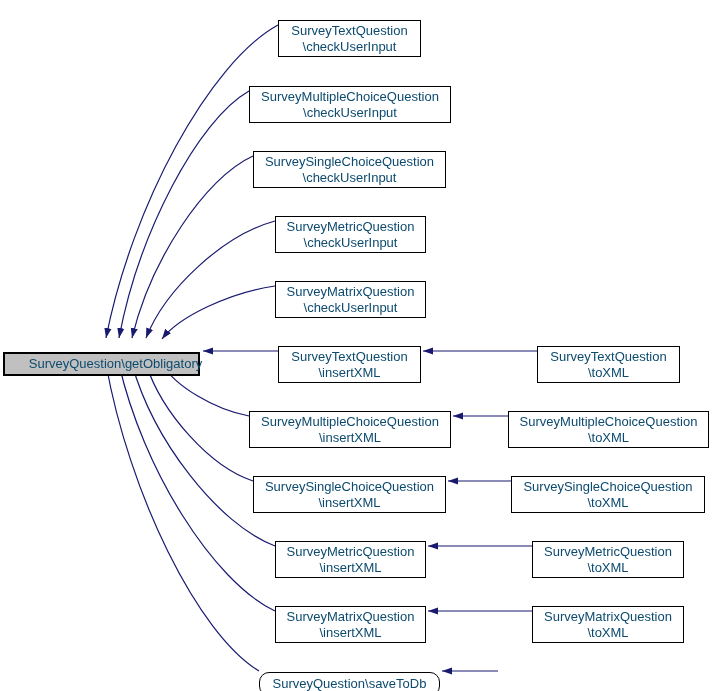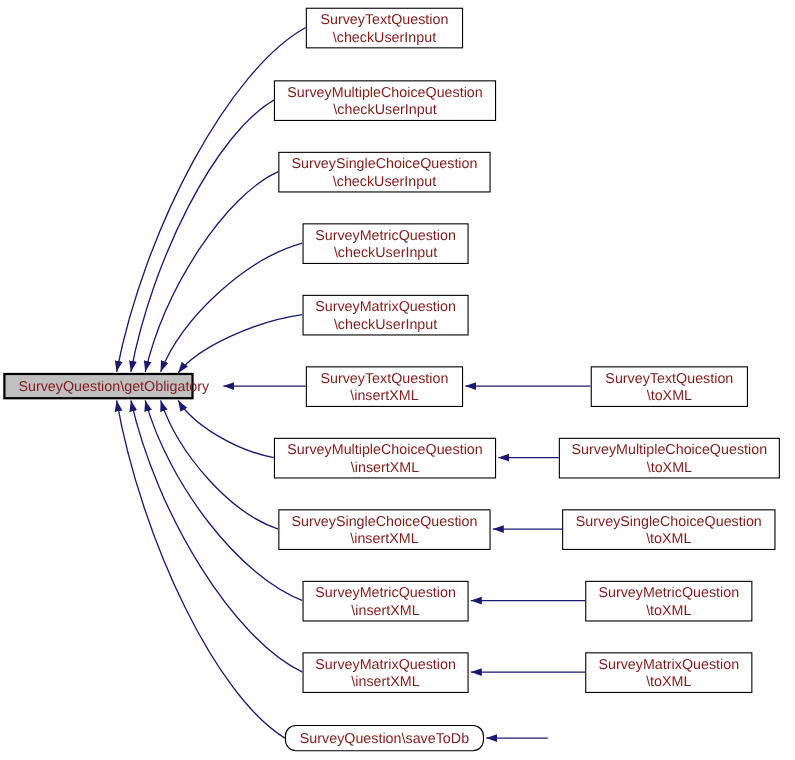--- a/index.html
+++ b/index.html
@@ -16,31 +16,32 @@
     position: absolute;
     left: 0;
     top: 0;
     z-index: 1;
   }
   .node {
     position: absolute;
     box-sizing: border-box;
     background: #ffffff;
     border: 1px solid #000000;
-    color: #7f1d1d;
+    color: #0c4a6e;
     font-size: 13px;
     line-height: 16px;
     display: flex;
     flex-direction: column;
     align-items: center;
     justify-content: center;
     text-align: center;
     white-space: nowrap;
     z-index: 2;
     cursor: pointer;
+    margin-top: 13px;
   }
   .node.highlight {
     background: #c0c0c0;
     border-width: 2px;
     cursor: default;
   }
   .node span {
     display: block;
   }
 </style>
@@ -65,21 +66,21 @@
       <path d="M275,546 C217.8,524.16 153.45,440.44 132,364" fill="none" stroke="#191970" stroke-width="1.2" marker-end="url(#arrowhead)"></path>
       <path d="M275,611 C212.6,581.36 142.4,467.74 119,364" fill="none" stroke="#191970" stroke-width="1.2" marker-end="url(#arrowhead)"></path>
       <path d="M259,671 C197.8,634.16 128.95,492.94 106,364" fill="none" stroke="#191970" stroke-width="1.2" marker-end="url(#arrowhead)"></path>
       <path d="M537,351 L423,351" fill="none" stroke="#191970" stroke-width="1.2" marker-end="url(#arrowhead)"></path>
       <path d="M508,416 L453,416" fill="none" stroke="#191970" stroke-width="1.2" marker-end="url(#arrowhead)"></path>
       <path d="M511,481 L448,481" fill="none" stroke="#191970" stroke-width="1.2" marker-end="url(#arrowhead)"></path>
       <path d="M532,546 L428,546" fill="none" stroke="#191970" stroke-width="1.2" marker-end="url(#arrowhead)"></path>
       <path d="M532,611 L428,611" fill="none" stroke="#191970" stroke-width="1.2" marker-end="url(#arrowhead)"></path>
       <path d="M498,671 L442,671" fill="none" stroke="#191970" stroke-width="1.2" marker-end="url(#arrowhead)"></path>
     </svg>
-    <div class="node highlight" style="left: 3px; top: 339px; width: 173px; height: 24px; padding-left: 28px;">
+    <div class="node highlight" style="left: 3px; top: 339px; width: 197px; height: 24px; padding-left: 28px;">
       <span>SurveyQuestion\getObligatory</span>
     </div>
     <div class="node" style="left: 278px; top: 7px; width: 143px; height: 37px;">
       <span>SurveyTextQuestion</span>
       <span>\checkUserInput</span>
     </div>
     <div class="node" style="left: 249px; top: 73px; width: 202px; height: 37px;">
       <span>SurveyMultipleChoiceQuestion</span>
       <span>\checkUserInput</span>
     </div>

